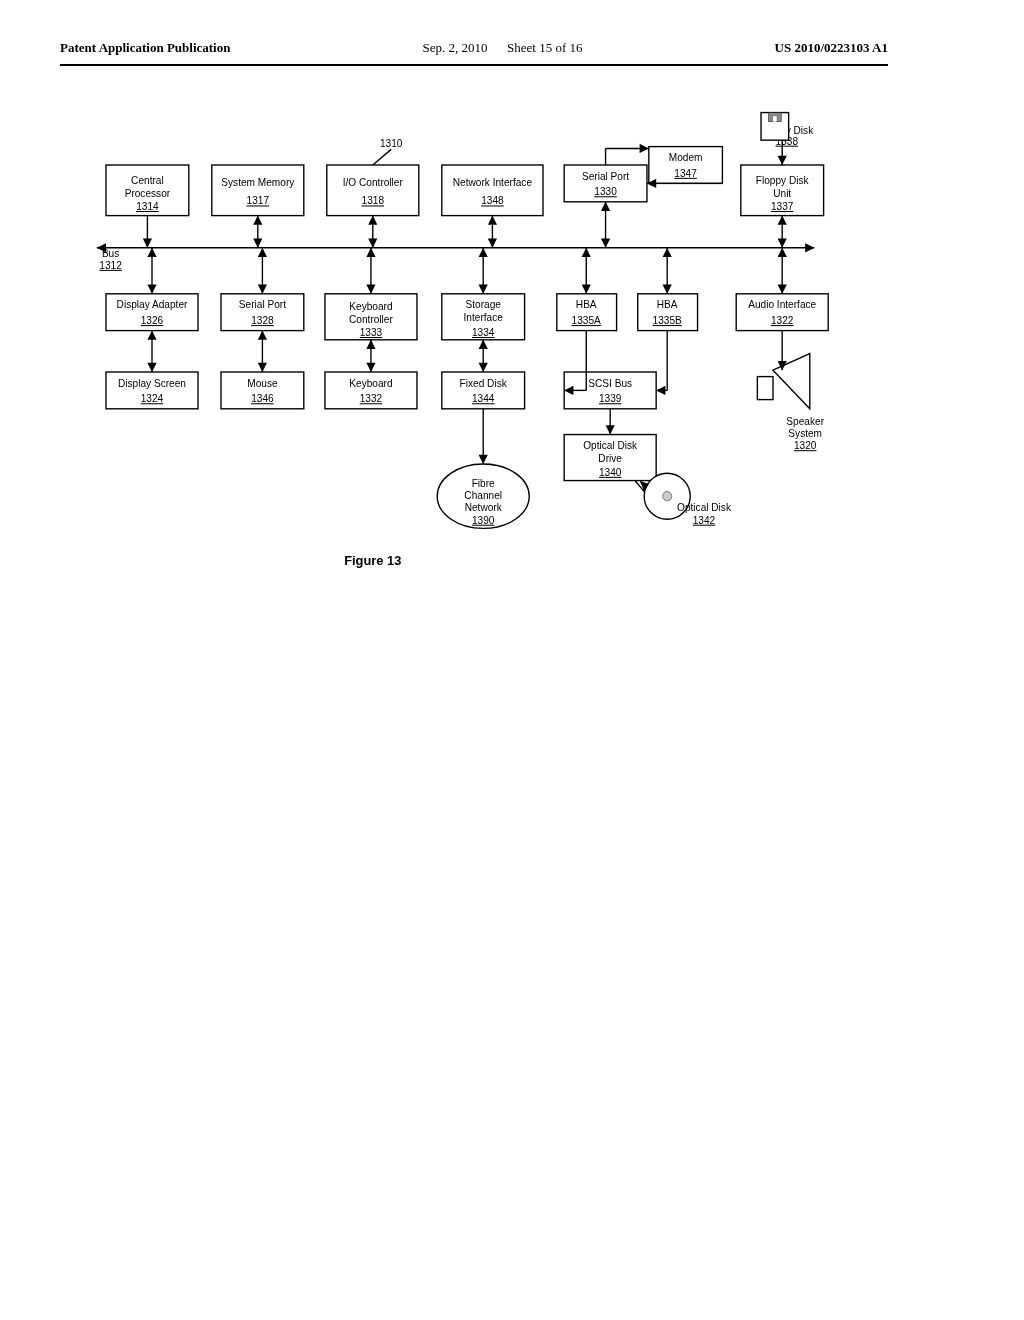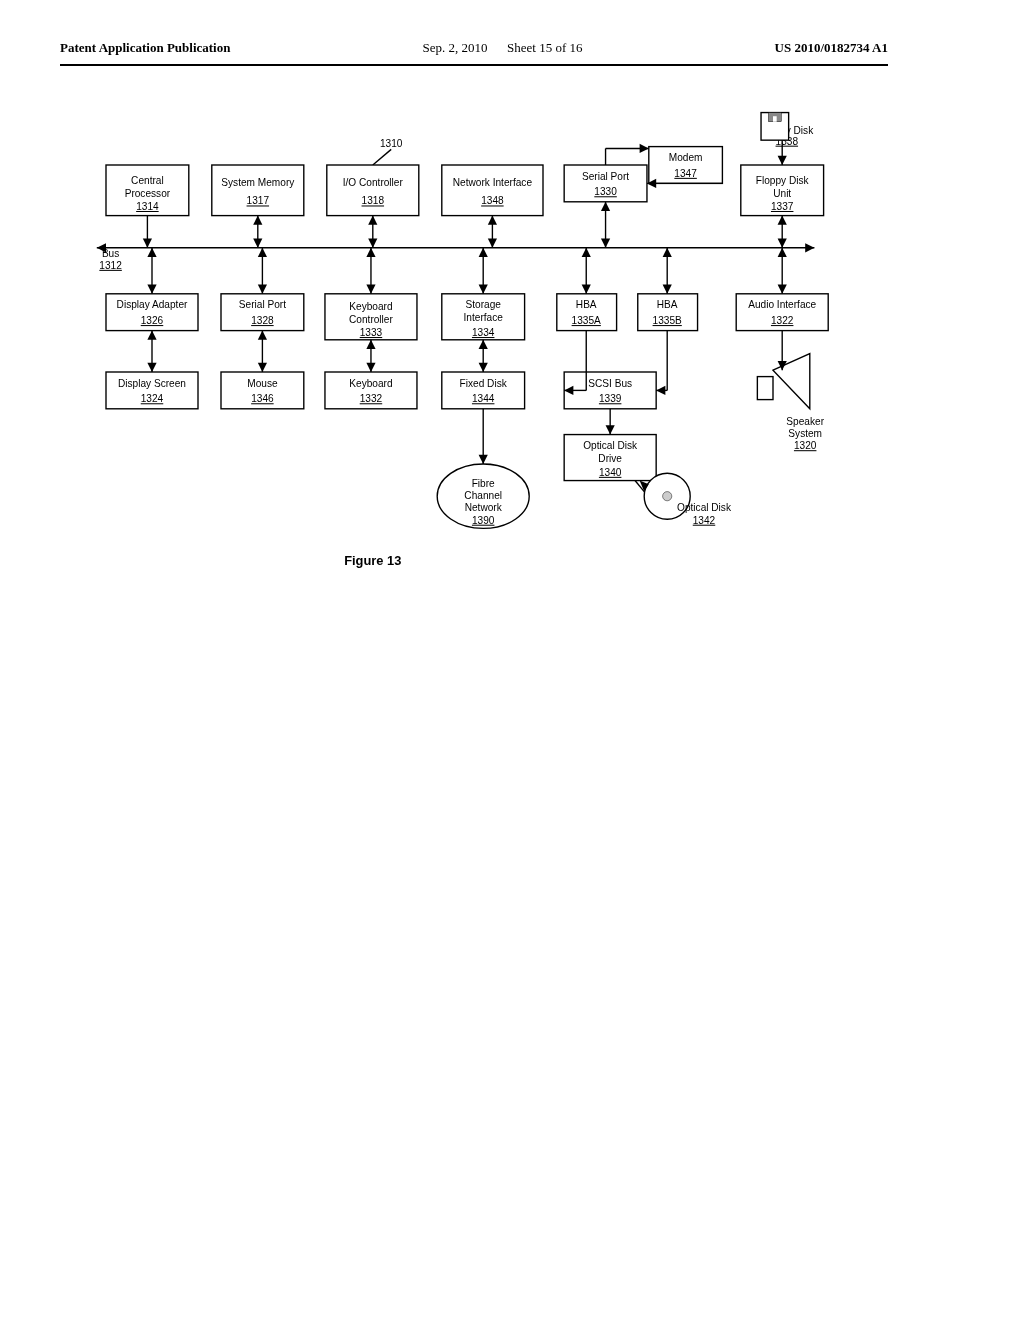--- a/index.html
+++ b/index.html
@@ -52,21 +52,21 @@
 <body>
 
 <div class="page">
   <div class="header">
     <div class="header-left">Patent Application Publication</div>
     <div class="header-center">
       <span>Sep. 2, 2010</span>
       &nbsp;&nbsp;&nbsp;&nbsp;
       <span>Sheet 15 of 16</span>
     </div>
-    <div class="header-right">US 2010/0182734 A1</div>
+    <div class="header-right">US 2010/0223103 A1</div>
   </div>
 
   <div class="diagram-area">
     <svg class="diagram-svg" viewBox="0 0 900 700" xmlns="http://www.w3.org/2000/svg">
 
       <style>
         .box { fill: #fff; stroke: #000; stroke-width: 1.5; }
         .label { font-family: Arial, sans-serif; font-size: 11px; text-anchor: middle; dominant-baseline: middle; }
         .small-label { font-family: Arial, sans-serif; font-size: 10px; text-anchor: middle; }
         .arrow { stroke: #000; stroke-width: 1.5; fill: none; marker-end: url(#arrowhead); }

